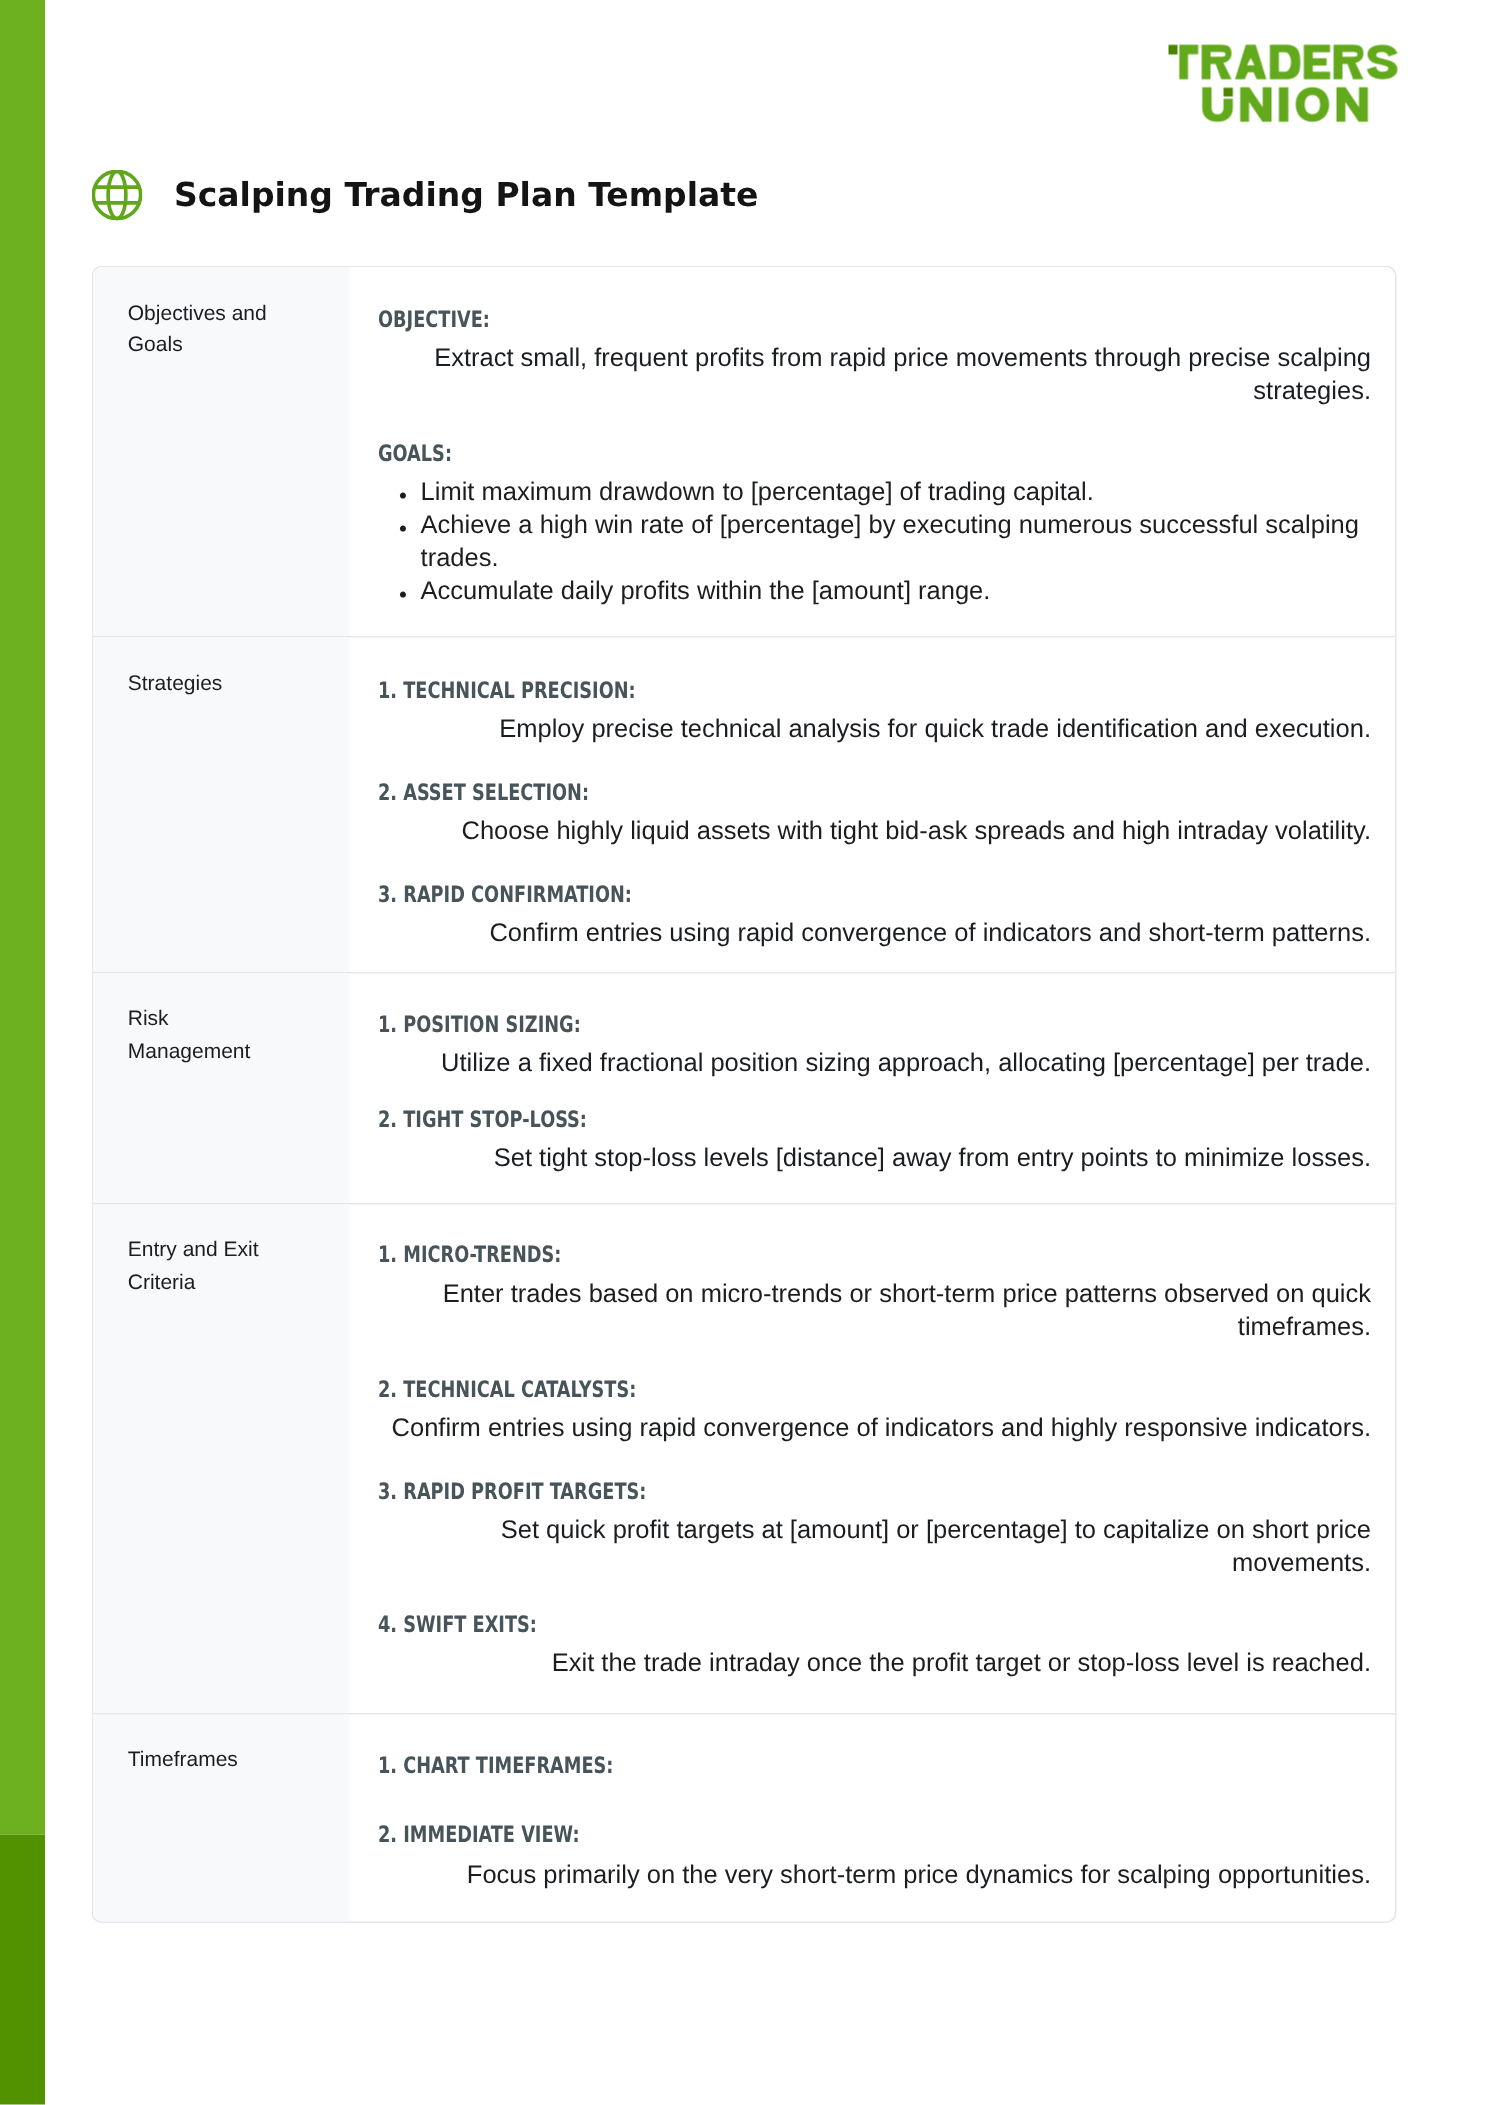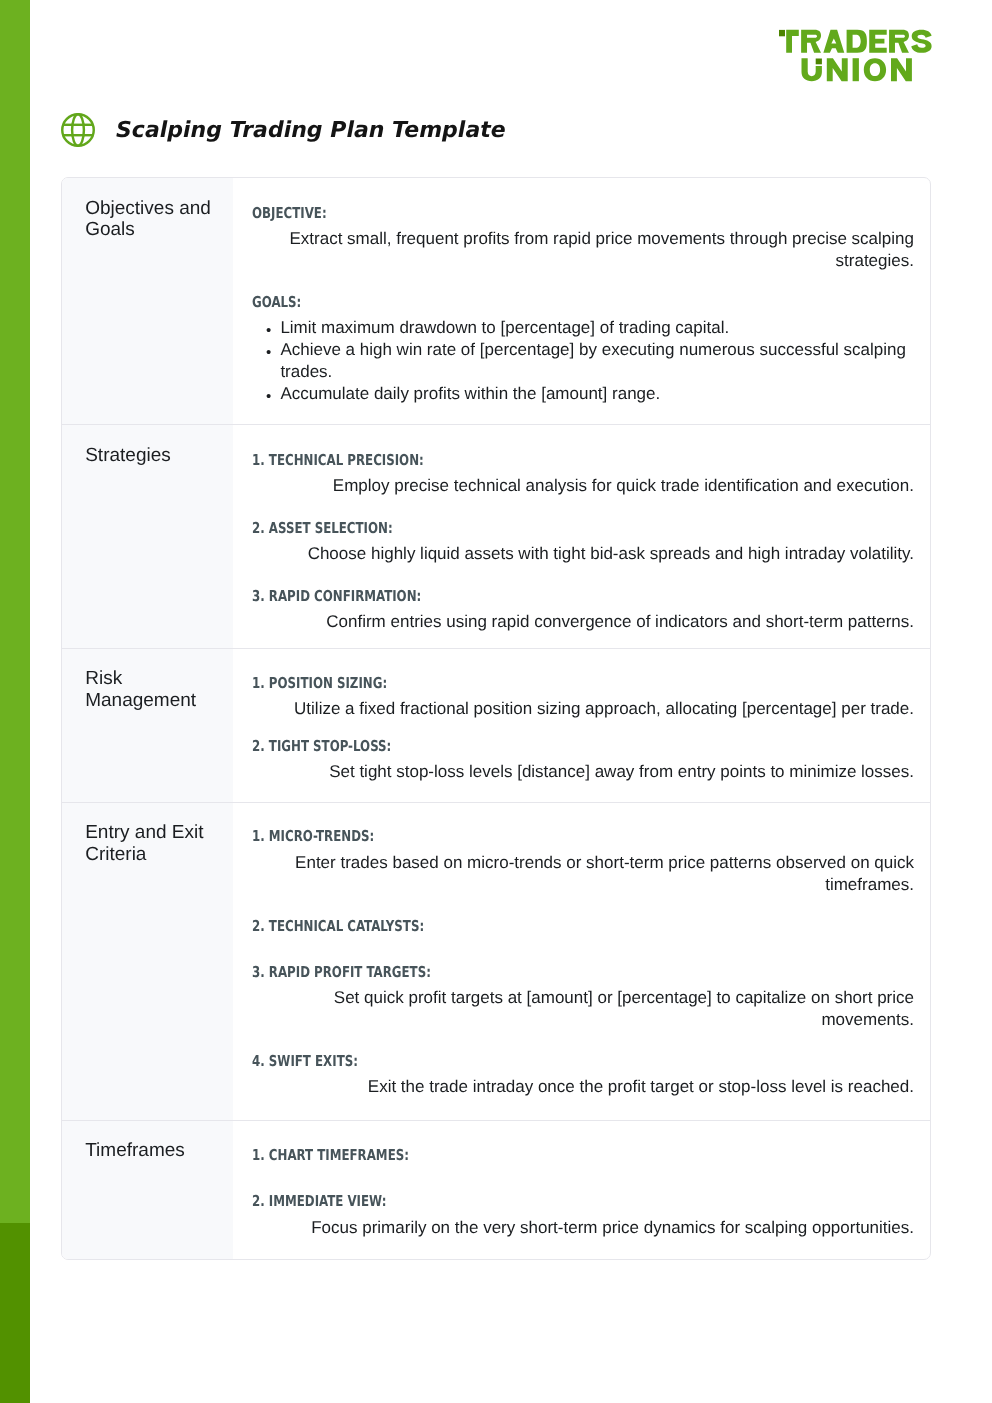--- a/index.html
+++ b/index.html
@@ -14,31 +14,31 @@
   .edge-bar .seg2{position:absolute;left:0;top:1223px;width:30px;height:180px;background:#529100;}
 
   
   .logo{position:absolute;left:779px;top:28.6px;width:160px;height:62px;}
   .logo svg{display:block;}
 
   
   .doc-head{position:absolute;left:60.5px;top:113px;height:34px;display:flex;align-items:center;}
   .globe{width:34px;height:34px;display:block;flex:none;}
   .doc-title{font-family:"DejaVu Sans",sans-serif;font-size:22px;font-weight:bold;
-             color:#141414;margin-left:21px;letter-spacing:0px;white-space:nowrap;font-style:italic;}
+             color:#141414;margin-left:21px;letter-spacing:0px;white-space:nowrap;}
 
   
   .tbl{position:absolute;left:61px;top:176.8px;width:870px;
        border:1px solid #E6E6EB;border-radius:7px;background:#fff;
        box-sizing:border-box;overflow:hidden;}
   .row{display:flex;border-bottom:1px solid #E6E6EB;}
   .row:last-child{border-bottom:none;}
   .c1{width:170.6px;flex:none;background:#F8F9FB;
       box-sizing:border-box;font-family:"Liberation Sans",sans-serif;
-      font-size:19px;color:#1B1E21;line-height:21.6px;padding:19.7px 8px 10px 23.2px;}
+      font-size:14px;color:#1B1E21;line-height:21.6px;padding:19.7px 8px 10px 23.2px;}
   .c2{flex:1;box-sizing:border-box;padding:26.4px 16px 19.8px 19.4px;}
   .row:nth-child(1) .c2{padding-top:27.1px;padding-bottom:19px;}
   .row:nth-child(2) .c2{padding-top:26.7px;padding-bottom:15px;}
   .row:nth-child(3) .c2{padding-top:26.0px;padding-bottom:18.9px;}
   .row:nth-child(4) .c2{padding-top:25.8px;padding-bottom:21.3px;}
   .row:nth-child(5) .c2{padding-top:26.4px;padding-bottom:20.7px;}
   .h{font-size:0;line-height:0;margin:0;padding:0 0 6.1px;}
   .h > span{display:block;transform:scaleX(0.876);transform-origin:left top;
      font-family:"DejaVu Sans Condensed","DejaVu Sans",sans-serif;
      font-size:15px;font-weight:bold;color:#47545A;line-height:17px;white-space:nowrap;}
@@ -154,20 +154,21 @@
       <div class="c1"><span>Entry and Exit</span><br><span>Criteria</span></div>
       <div class="c2">
         <div class="h">
           <span>1. MICRO-TRENDS:</span>
         </div>
         <div class="p">Enter trades based on micro-trends or short-term price patterns observed on quick<br>timeframes.</div>
         <div class="gap"></div>
         <div class="h">
           <span>2. TECHNICAL CATALYSTS:</span>
         </div>
+        <div class="p">Confirm entries using rapid convergence of indicators and highly responsive indicators.</div>
         <div class="gap"></div>
         <div class="h">
           <span>3. RAPID PROFIT TARGETS:</span>
         </div>
         <div class="p">Set quick profit targets at [amount] or [percentage] to capitalize on short price<br>movements.</div>
         <div class="gap"></div>
         <div class="h">
           <span>4. SWIFT EXITS:</span>
         </div>
         <div class="p">Exit the trade intraday once the profit target or stop-loss level is reached.</div>

